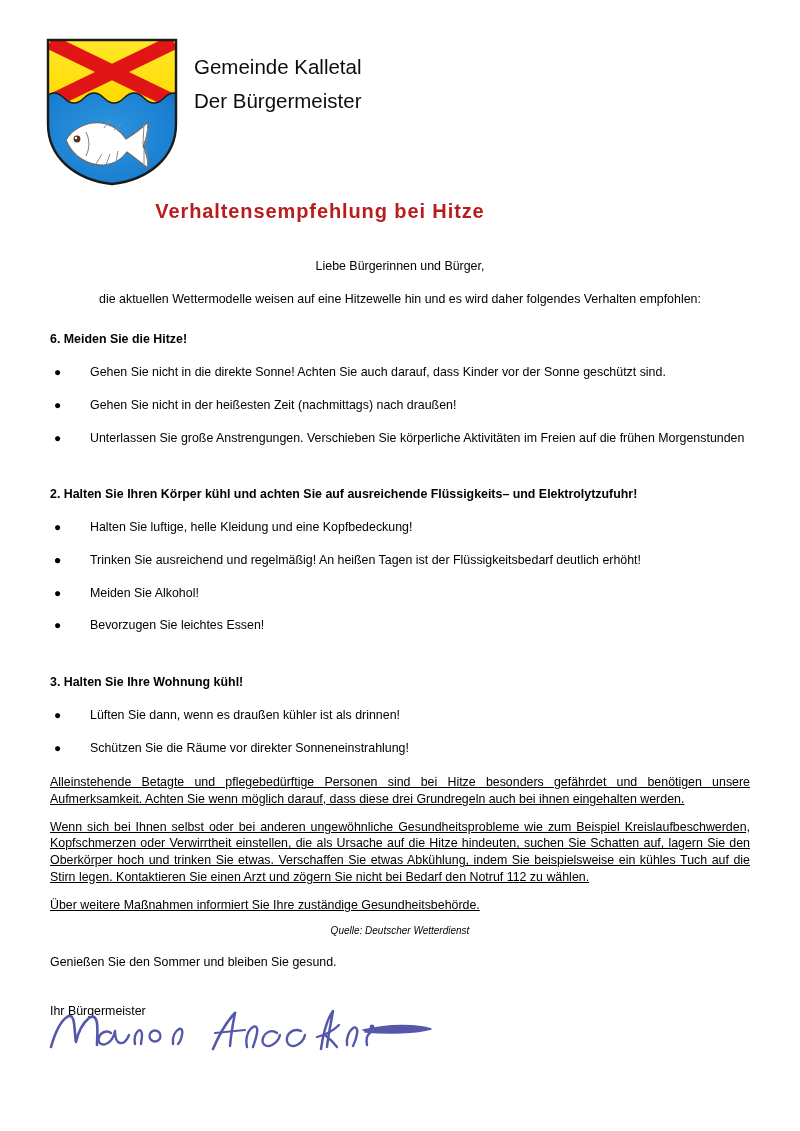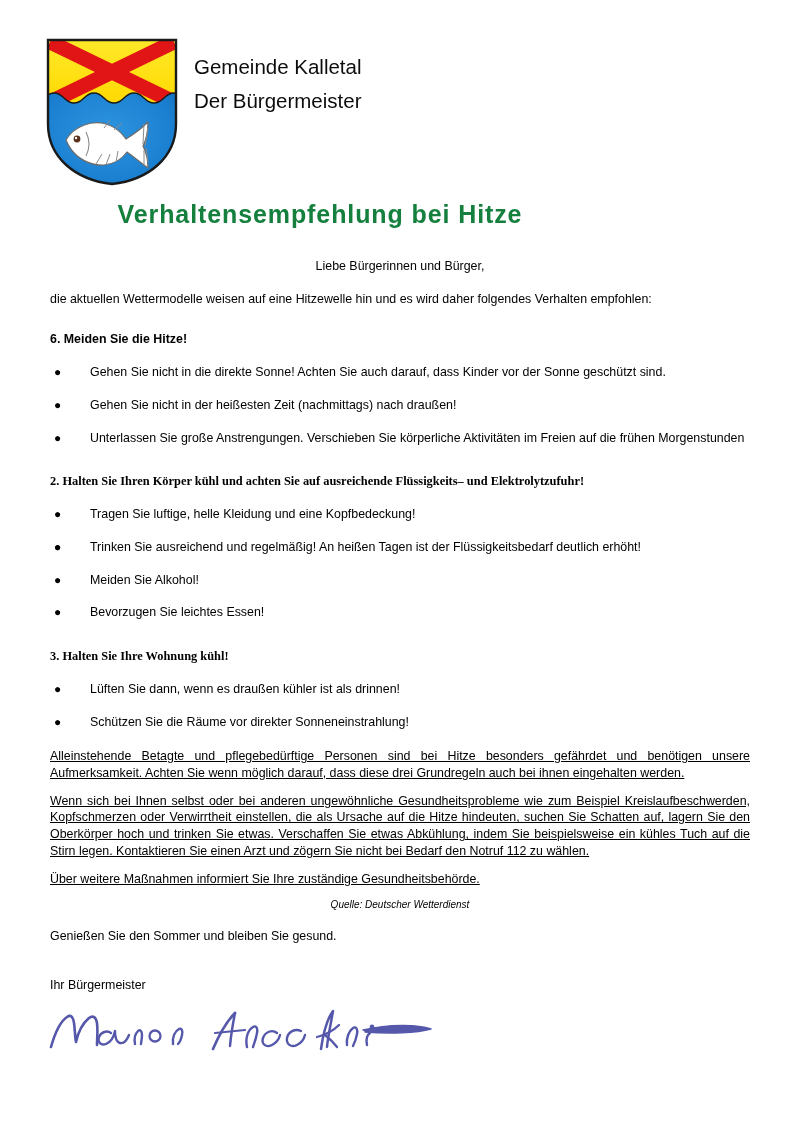--- a/index.html
+++ b/index.html
@@ -50,52 +50,52 @@
     white-space: nowrap;
   }
 
   
   .doc-title {
     position: absolute;
     left: 0;
     top: 192px;
     width: 640px;
     text-align: center;
-    font-size: 25px;
+    font-size: 20px;
     font-weight: bold;
     letter-spacing: 0.9px;
-    color: #15803d;
+    color: #b91c1c;
   }
 
   
   .body {
     position: absolute;
     left: 50px;
     top: 250px;
     width: 700px;
     font-size: 12.4px;
     line-height: 1.35;
   }
 
   .salutation {
     margin: 0 0 16px 0;
     text-align: center;
   }
   .intro {
     margin: 2px 0 24px 0;
+    text-align: center;
   }
 
   .section-heading {
     font-weight: bold;
     font-size: 12.4px;
     margin: 0 0 16px 0;
   }
   .section-heading.spaced-top {
-    margin-top: 27px;
-    font-family: Liberation Serif, serif;
+    margin-top: 40px;
   }
 
   ul.bullets {
     list-style: none;
     margin: 0;
     padding: 0;
   }
   ul.bullets li {
     position: relative;
     padding-left: 40px;
@@ -224,21 +224,21 @@
       <li>
         <span class="dot">●</span>
         <span>Unterlassen Sie große Anstrengungen. Verschieben Sie körperliche Aktivitäten im Freien auf die frühen Morgenstunden</span>
       </li>
     </ul>
 
     <div class="section-heading spaced-top">2. Halten Sie Ihren Körper kühl und achten Sie auf ausreichende Flüssigkeits– und Elektrolytzufuhr!</div>
     <ul class="bullets">
       <li>
         <span class="dot">●</span>
-        <span>Tragen Sie luftige, helle Kleidung und eine Kopfbedeckung!</span>
+        <span>Halten Sie luftige, helle Kleidung und eine Kopfbedeckung!</span>
       </li>
       <li>
         <span class="dot">●</span>
       </li>
       <li>
         <span class="dot">●</span>
         <span>Trinken Sie ausreichend und regelmäßig! An heißen Tagen ist der Flüssigkeitsbedarf deutlich erhöht!</span>
       </li>
       <li>
         <span class="dot">●</span>

